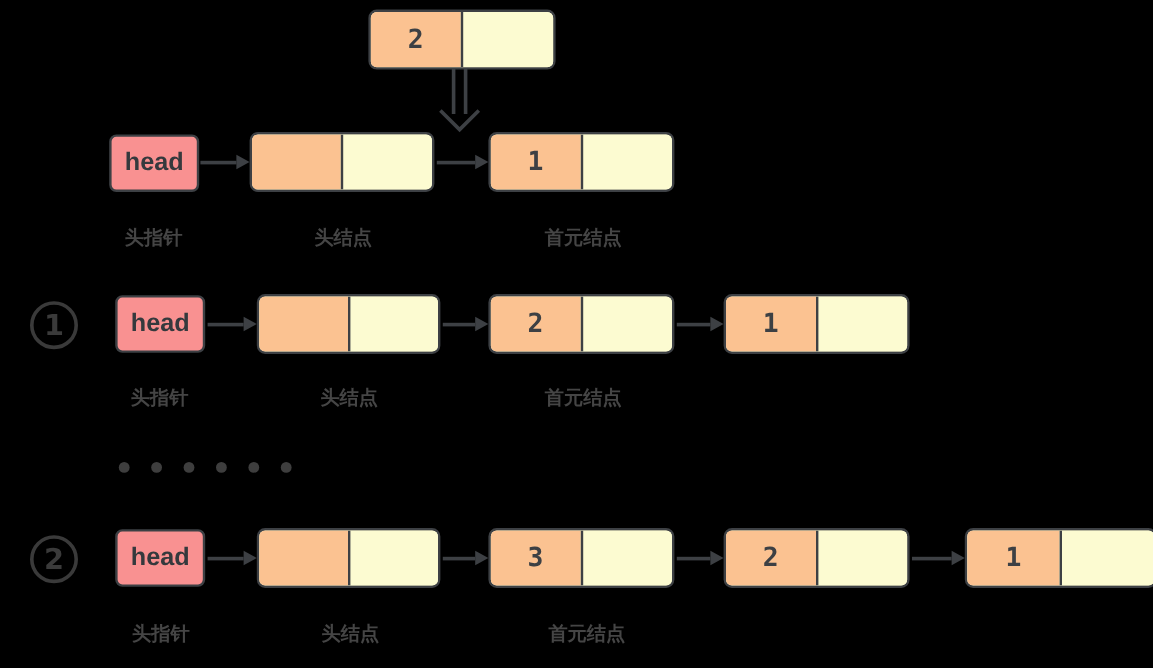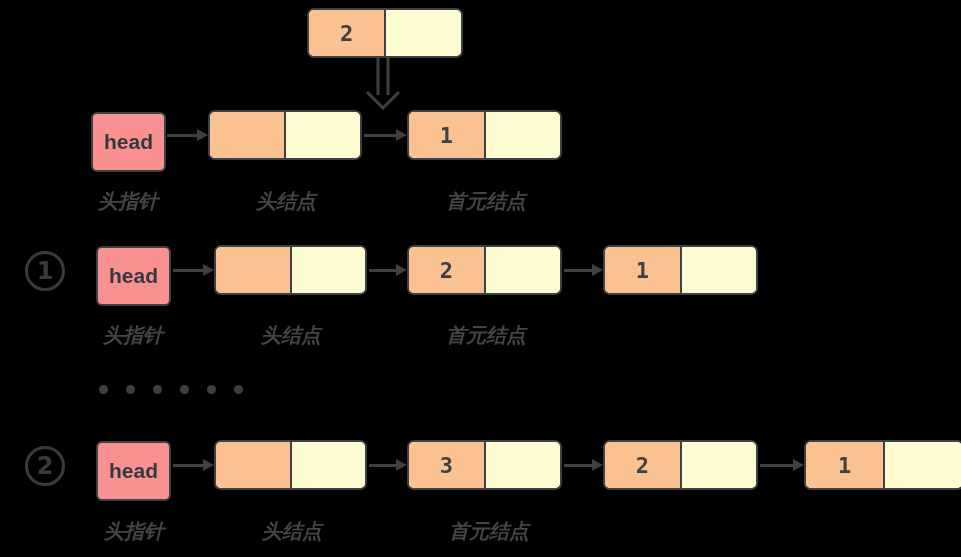--- a/index.html
+++ b/index.html
@@ -25,37 +25,36 @@
     background:var(--next-cell-fill);
   }
   .cell{
     flex:1;display:flex;align-items:center;justify-content:center;
     font-family:"DejaVu Sans Mono",monospace;font-weight:700;font-size:22px;
     color:var(--node-border);
   }
   .cell.data{background:var(--data-cell-fill);}
   .cell.next{background:var(--next-cell-fill);border-left:2.5px solid var(--node-border);}
   .headbox{
-    position:absolute;width:75px;height:60px;box-sizing:border-box;
+    position:absolute;width:75px;height:48px;box-sizing:border-box;
     background:var(--head-fill);border:2.5px solid var(--node-border);border-radius:6px;
     display:flex;align-items:center;justify-content:center;
     font-weight:700;font-size:21px;color:#35393d;
   }
   .harrow{position:absolute;height:2.5px;background:var(--arrow);}
   .harrow::after{
     content:"";position:absolute;right:-11px;top:50%;transform:translateY(-50%);
     width:0;height:0;
     border-left:11px solid var(--arrow);
     border-top:6.5px solid transparent;border-bottom:6.5px solid transparent;
   }
   .caption{
     position:absolute;transform:translateX(-50%);white-space:nowrap;
-    font-weight:700;font-size:20px;color:var(--caption-text);
+    font-weight:700;font-size:16px;color:var(--caption-text);
     font-family:"Liberation Sans",sans-serif;
-    font-style:italic;
   }
   .badge{
     position:absolute;width:40px;height:40px;box-sizing:border-box;
     border:3.5px solid var(--badge-text);border-radius:50%;
     display:flex;align-items:center;justify-content:center;
     font-weight:700;font-size:24px;color:var(--badge-text);
     font-family:"DejaVu Sans",sans-serif;
   }
   .dots{position:absolute;display:flex;gap:18px;align-items:center;}
   .dot{width:9px;height:9px;border-radius:50%;background:var(--dot);}

